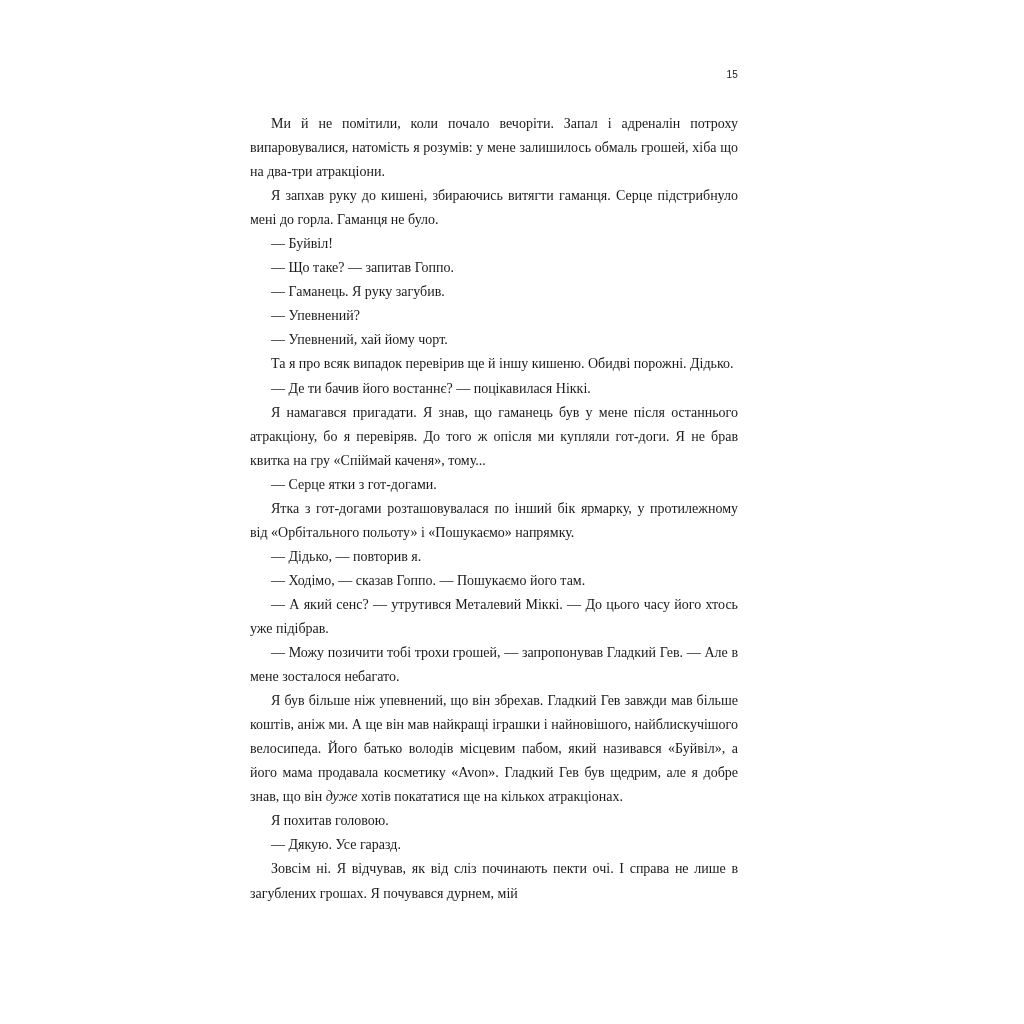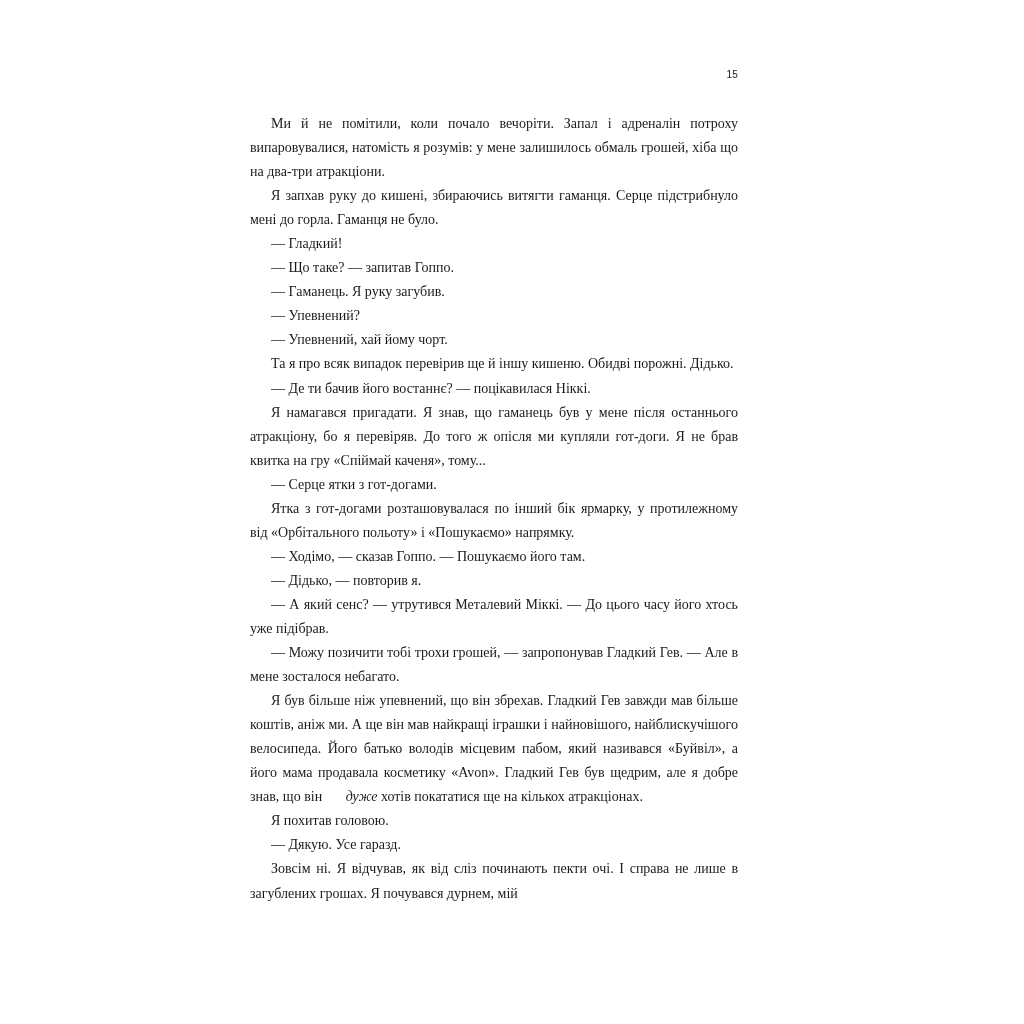--- a/index.html
+++ b/index.html
@@ -58,47 +58,46 @@
     word-spacing: 0px;
   }
 
   
   p.dialogue {
     text-align: left;
   }
 
   i {
     font-style: italic;
-    margin-left: 20px;
   }
 </style>
 </head>
 <body>
 
 <div class="page">
 
   <div class="folio-row">
     <span class="folio">15</span>
   </div>
 
   <div class="textblock">
     <p class="para">Ми й не помітили, коли почало вечоріти. Запал і адреналін потроху випаровувалися, натомість я розумів: у мене залишилось обмаль грошей, хіба що на два-три атракціони.</p>
     <p class="para">Я запхав руку до кишені, збираючись витягти гаманця. Серце підстрибнуло мені до горла. Гаманця не було.</p>
-    <p class="para dialogue">— Гладкий!</p>
+    <p class="para dialogue">— Буйвіл!</p>
     <p class="para dialogue">— Що таке? — запитав Гоппо.</p>
     <p class="para dialogue">— Гаманець. Я руку загубив.</p>
     <p class="para dialogue">— Упевнений?</p>
     <p class="para dialogue">— Упевнений, хай йому чорт.</p>
     <p class="para">Та я про всяк випадок перевірив ще й іншу кишеню. Обидві порожні. Дідько.</p>
     <p class="para dialogue">— Де ти бачив його востаннє? — поцікавилася Ніккі.</p>
     <p class="para">Я намагався пригадати. Я знав, що гаманець був у мене після останнього атракціону, бо я перевіряв. До того ж опісля ми купляли гот-доги. Я не брав квитка на гру «Спіймай каченя», тому...</p>
     <p class="para dialogue">— Серце ятки з гот-догами.</p>
     <p class="para">Ятка з гот-догами розташовувалася по інший бік ярмарку, у протилежному від «Орбітального польоту» і «Пошукаємо» напрямку.</p>
+    <p class="para dialogue">— Дідько, — повторив я.</p>
     <p class="para dialogue">— Ходімо, — сказав Гоппо. — Пошукаємо його там.</p>
-    <p class="para dialogue">— Дідько, — повторив я.</p>
     <p class="para">— А який сенс? — утрутився Металевий Міккі. — До цього часу його хтось уже підібрав.</p>
     <p class="para">— Можу позичити тобі трохи грошей, — запропонував Гладкий Гев. — Але в мене зосталося небагато.</p>
     <p class="para"><span>Я був більше ніж упевнений, що він збрехав. Гладкий Гев завжди мав більше коштів, аніж ми. А ще він мав найкращі іграшки і найновішого, найблискучішого велосипеда. Його батько володів місцевим пабом, який називався «Буйвіл», а його мама продавала косметику «Avon». Гладкий Гев був щедрим, але я добре знав, що він </span><i>дуже</i><span> хотів покататися ще на кількох атракціонах.</span></p>
     <p class="para">Я похитав головою.</p>
     <p class="para dialogue">— Дякую. Усе гаразд.</p>
     <p class="para">Зовсім ні. Я відчував, як від сліз починають пекти очі. І справа не лише в загублених грошах. Я почувався дурнем, мій</p>
   </div>
 
 </div>
 

